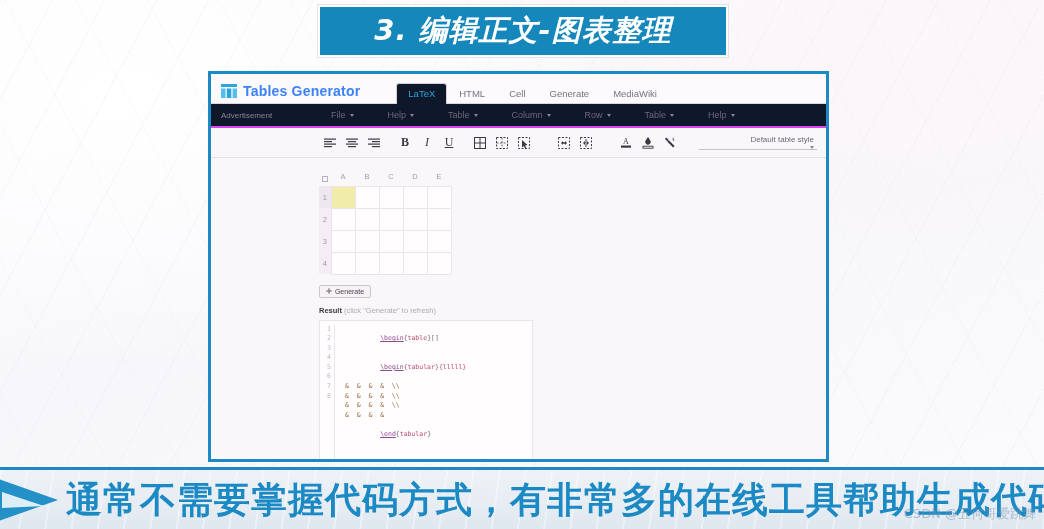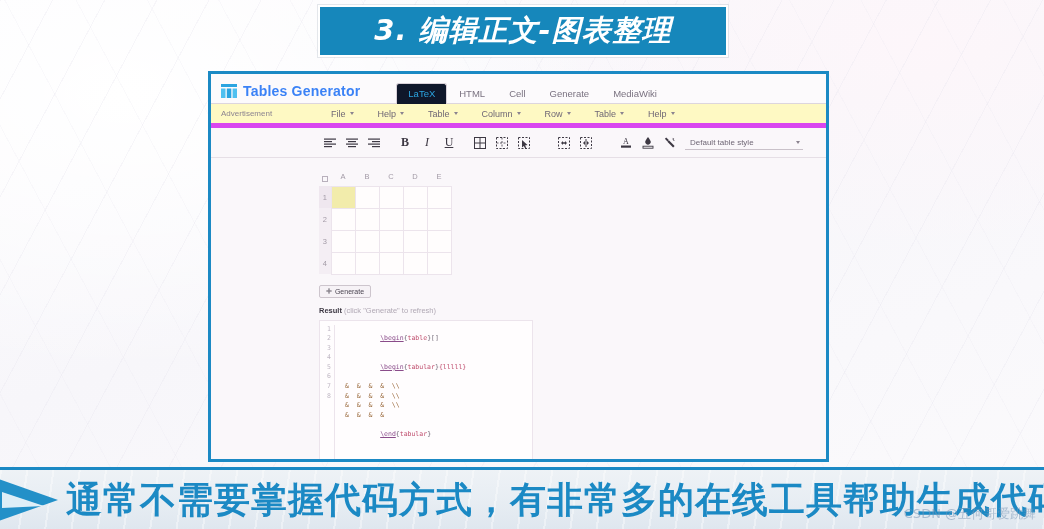--- a/index.html
+++ b/index.html
@@ -111,30 +111,30 @@
     background: #0f172a;
     border-color: #d8d0d8;
     border-radius: 3px 3px 0 0;
   }
 
   
   #menu-row {
     height: 24px;
     display: flex;
     align-items: center;
-    background: #fef9c3;
-    border-bottom: 5px solid #d946ef;
+    background: #0f172a;
+    border-bottom: 2px solid #d946ef;
   }
   #advertisement-label {
     font-size: 8px;
     color: #8c8490;
     padding-left: 10px;
     width: 112px;
   }
-  #menu-items { display: flex; align-items: flex-end; gap: 8px; }
+  #menu-items { display: flex; align-items: flex-end; gap: 18px; }
   .menu-item {
     font-size: 9px;
     color: #6f6775;
     padding: 2px 8px;
     white-space: nowrap;
     display: flex;
     align-items: center;
     gap: 4px;
   }
   .caret {
@@ -163,30 +163,31 @@
     color: #4a4450;
   }
   .tb-btn svg { display: block; }
   .tb-gap { width: 9px; }
   .tb-txt {
     font-size: 12px;
     color: #3d3843;
     font-family: "Liberation Serif", serif;
   }
   #style-select {
-    margin-left: 4px;
+    margin-left: 18px;
     width: 118px;
     height: 15px;
     border: none;
     border-bottom: 1px solid #c9c1c9;
     background: transparent;
     display: flex;
-    align-items: center;
+    align-items: flex-end;
     justify-content: space-between;
     padding: 0 3px 0 5px;
+    flex-direction: column;
   }
   #style-select-label { font-size: 8px; color: #6f6775; }
 
   
   #app-body {
     padding: 10px 0 0 108px;
     position: relative;
     height: 100%;
     background: #faf7fa;
   }

